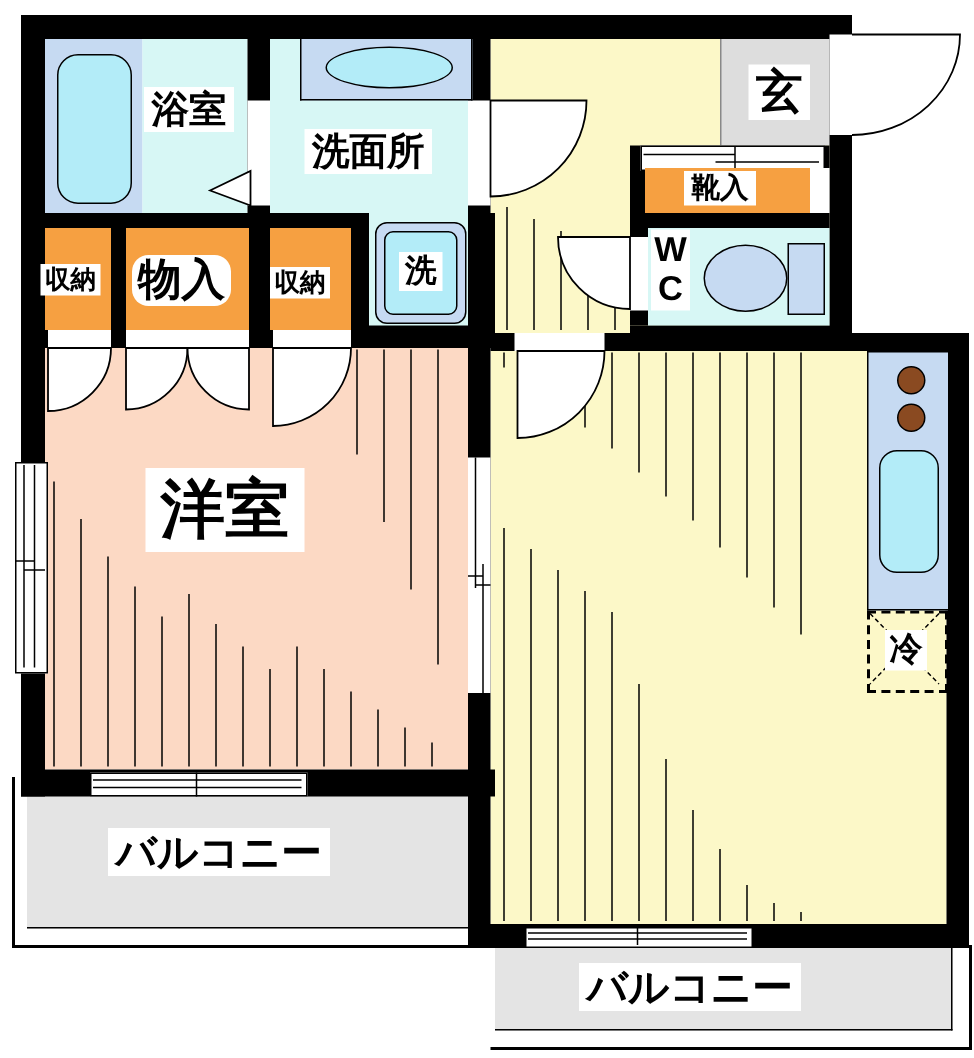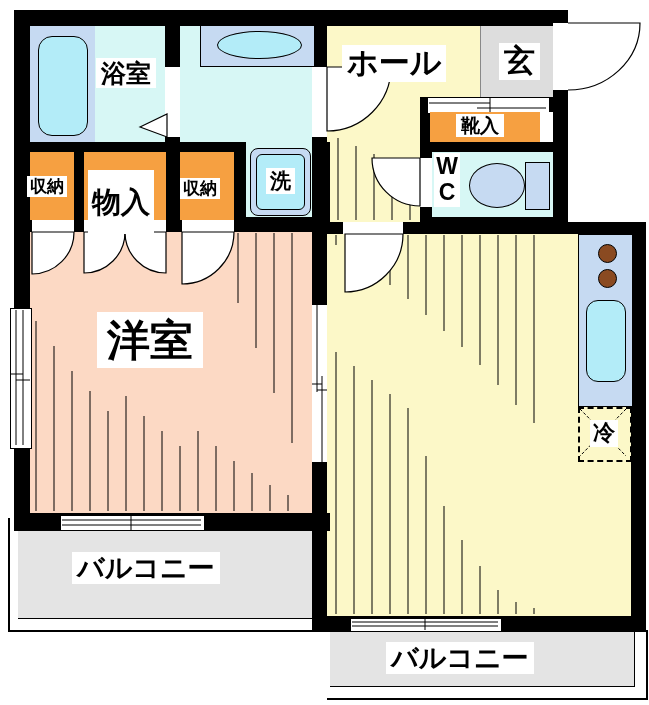--- a/index.html
+++ b/index.html
@@ -147,29 +147,29 @@
       <path d="M16,310 V445 M23,310 V445 M10,374 H23 M16,380 H30"></path>
       <path d="M62,520 H201 M62,525 H201 M131,515 V531"></path>
       <path d="M352,622 H498 M352,626 H498 M425,618 V630"></path>
       <path d="M317,305 V392 M322,376 V462 M312,384 H322 M317,390 H327"></path>
       <path d="M429,103 H490 M477,108 H546 M490,98 V112"></path>
       <path d="M580,409 L626,456 M626,409 L580,456" stroke-dasharray="3,2"></path>
     </g>
   </svg>
 
   <div class="lbl" style="left:96px;top:58px;font-size:25px;">浴室</div>
-  <div class="lbl" style="left:342px;top:45px;font-size:31px;">ホール</div>
+  <div class="lbl" style="left:203px;top:86px;font-size:25px;">洗面所</div>
   <div class="lbl" style="left:499px;top:43px;font-size:31px;">玄</div>
   <div class="lbl" style="left:456px;top:114px;font-size:19px;">靴入</div>
   <div class="lbl" style="left:434px;top:153px;width:26px;font-size:23px;text-align:center;padding:1px 0;">
     <span style="display:block;">W</span>
     <span style="display:block;">C</span>
   </div>
   <div class="lbl" style="left:27px;top:176px;font-size:17px;padding:1px 3px;">収納</div>
-  <div class="lbl" style="left:88px;top:170px;font-size:29px;padding:16px 4px;">物入</div>
+  <div class="lbl" style="left:88px;top:170px;font-size:29px;padding:1px 4px;border-radius:11px;">物入</div>
   <div class="lbl" style="left:180px;top:178px;font-size:17px;padding:1px 3px;">収納</div>
   <div class="lbl" style="left:266px;top:168px;font-size:21px;padding:1px 4px;">洗</div>
   <div class="lbl" style="left:97px;top:312px;font-size:43px;padding:4px 10px;">
     <span style="display:block;">洋室</span>
   </div>
   <div class="lbl" style="left:590px;top:420px;font-size:22px;padding:1px 3px;">冷</div>
   <div class="lbl" style="left:72px;top:552px;font-size:27px;">バルコニー</div>
   <div class="lbl" style="left:386px;top:642px;font-size:27px;">バルコニー</div>
 
 </div>

